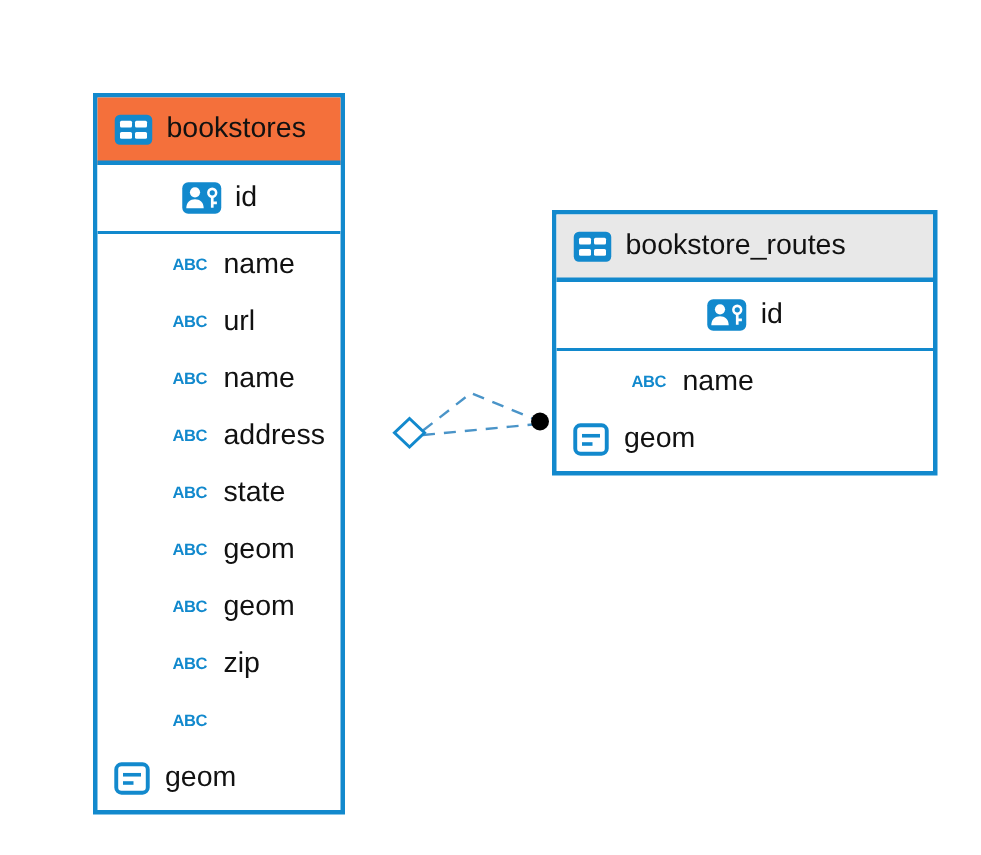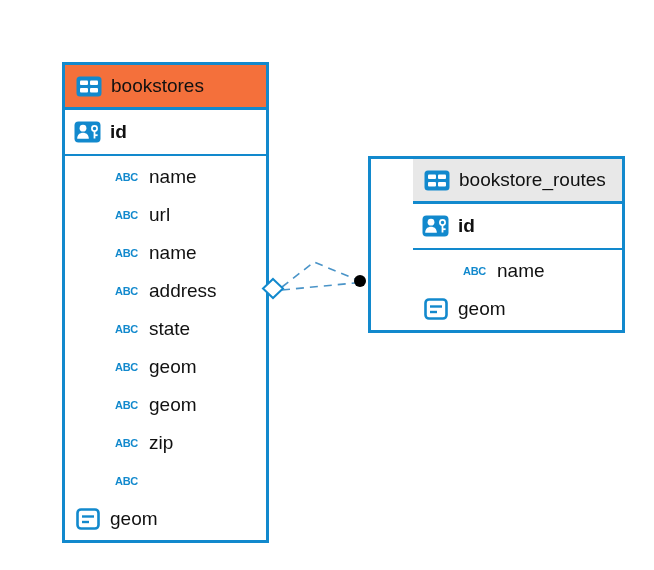--- a/index.html
+++ b/index.html
@@ -14,40 +14,41 @@
     width: 654px; height: 570px;
     background: #ffffff;
     overflow: hidden;
   }
   .er-table {
     position: absolute;
     background: #ffffff;
     border: 3px solid #1289cd;
     z-index: 2;
   }
-  .er-table.bookstores { left: 62px; top: 62px; width: 207px; }
-  .er-table.routes    { left: 368px; top: 156px; width: 257px; padding-left: 42px; }
+  .er-table.bookstores { left: 62px; top: 62px; width: 168px; }
+  .er-table.routes    { left: 368px; top: 140px; width: 257px; }
 
   .t-header {
     display: flex; align-items: center; gap: 9px;
     height: 45px; padding: 0 10px;
     border-bottom: 3px solid #1289cd;
     font-size: 19px; color: #111;
     white-space: nowrap;
   }
   .t-header.orange { background: #f4703b; }
   .t-header.gray   { background: #e8e8e8; }
 
   .pk-row {
     display: flex; align-items: center; gap: 9px;
     height: 46px; padding: 0 9px;
     border-bottom: 2px solid #1289cd;
-    font-size: 19px; font-weight: 700;
+    font-size: 19px; font-weight: 400;
     background: #ffffff;
     white-space: nowrap;
+    justify-content: center;
   }
   .cols { padding: 2px 0; }
   .col-row {
     display: flex; align-items: center; gap: 9px;
     height: 38px; padding: 0 9px;
     font-size: 19px;
     white-space: nowrap;
   }
   .icon-box {
     display: inline-flex; align-items: center; justify-content: center;

